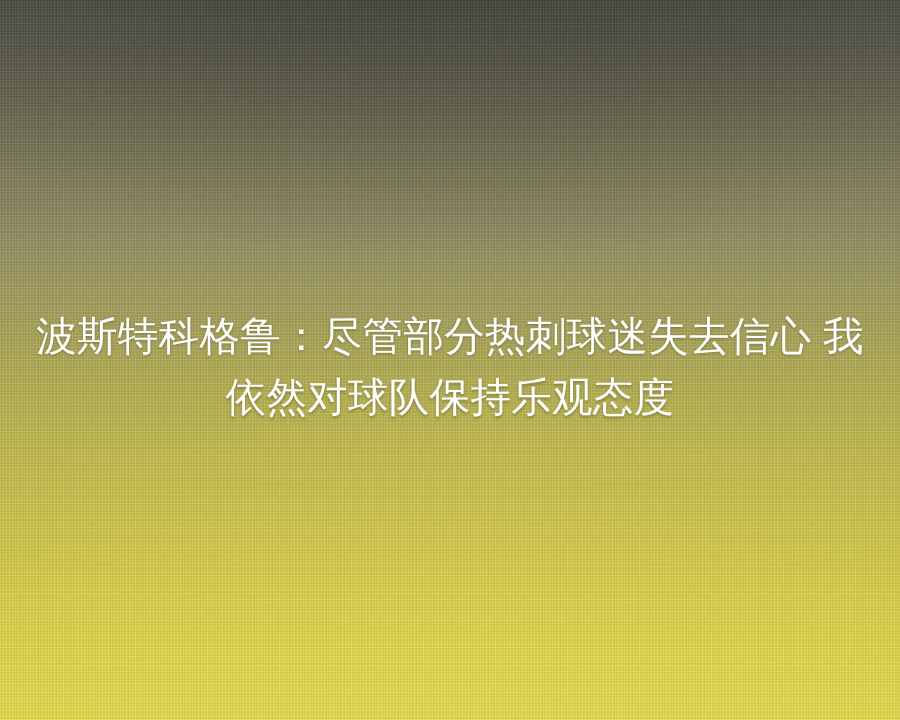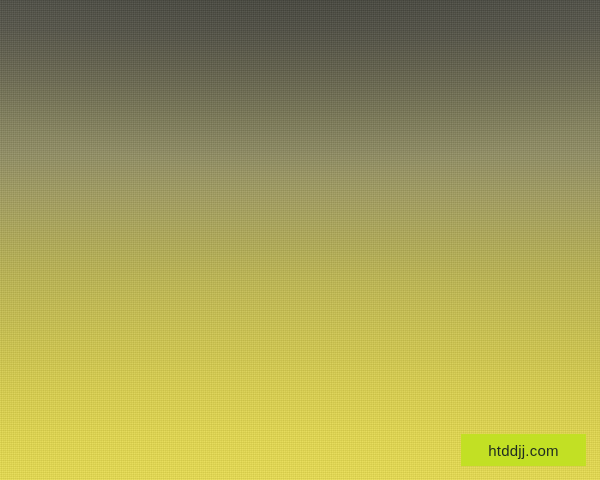--- a/index.html
+++ b/index.html
@@ -107,18 +107,16 @@
 </style>
 </head>
 <body>
 
 <div id="card">
 
   <div id="bg-gradient"></div>
   <div id="bg-shade"></div>
   <div id="bg-noise"></div>
 
+  <div id="headline">波斯特科格鲁：尽管部分热刺球迷失去信心 我依然对球队保持乐观态度</div>
 
-  <div id="watermark-badge">
-    <span id="watermark-text">htddjj.com</span>
-  </div>
 
 </div>
 
 </body></html>

